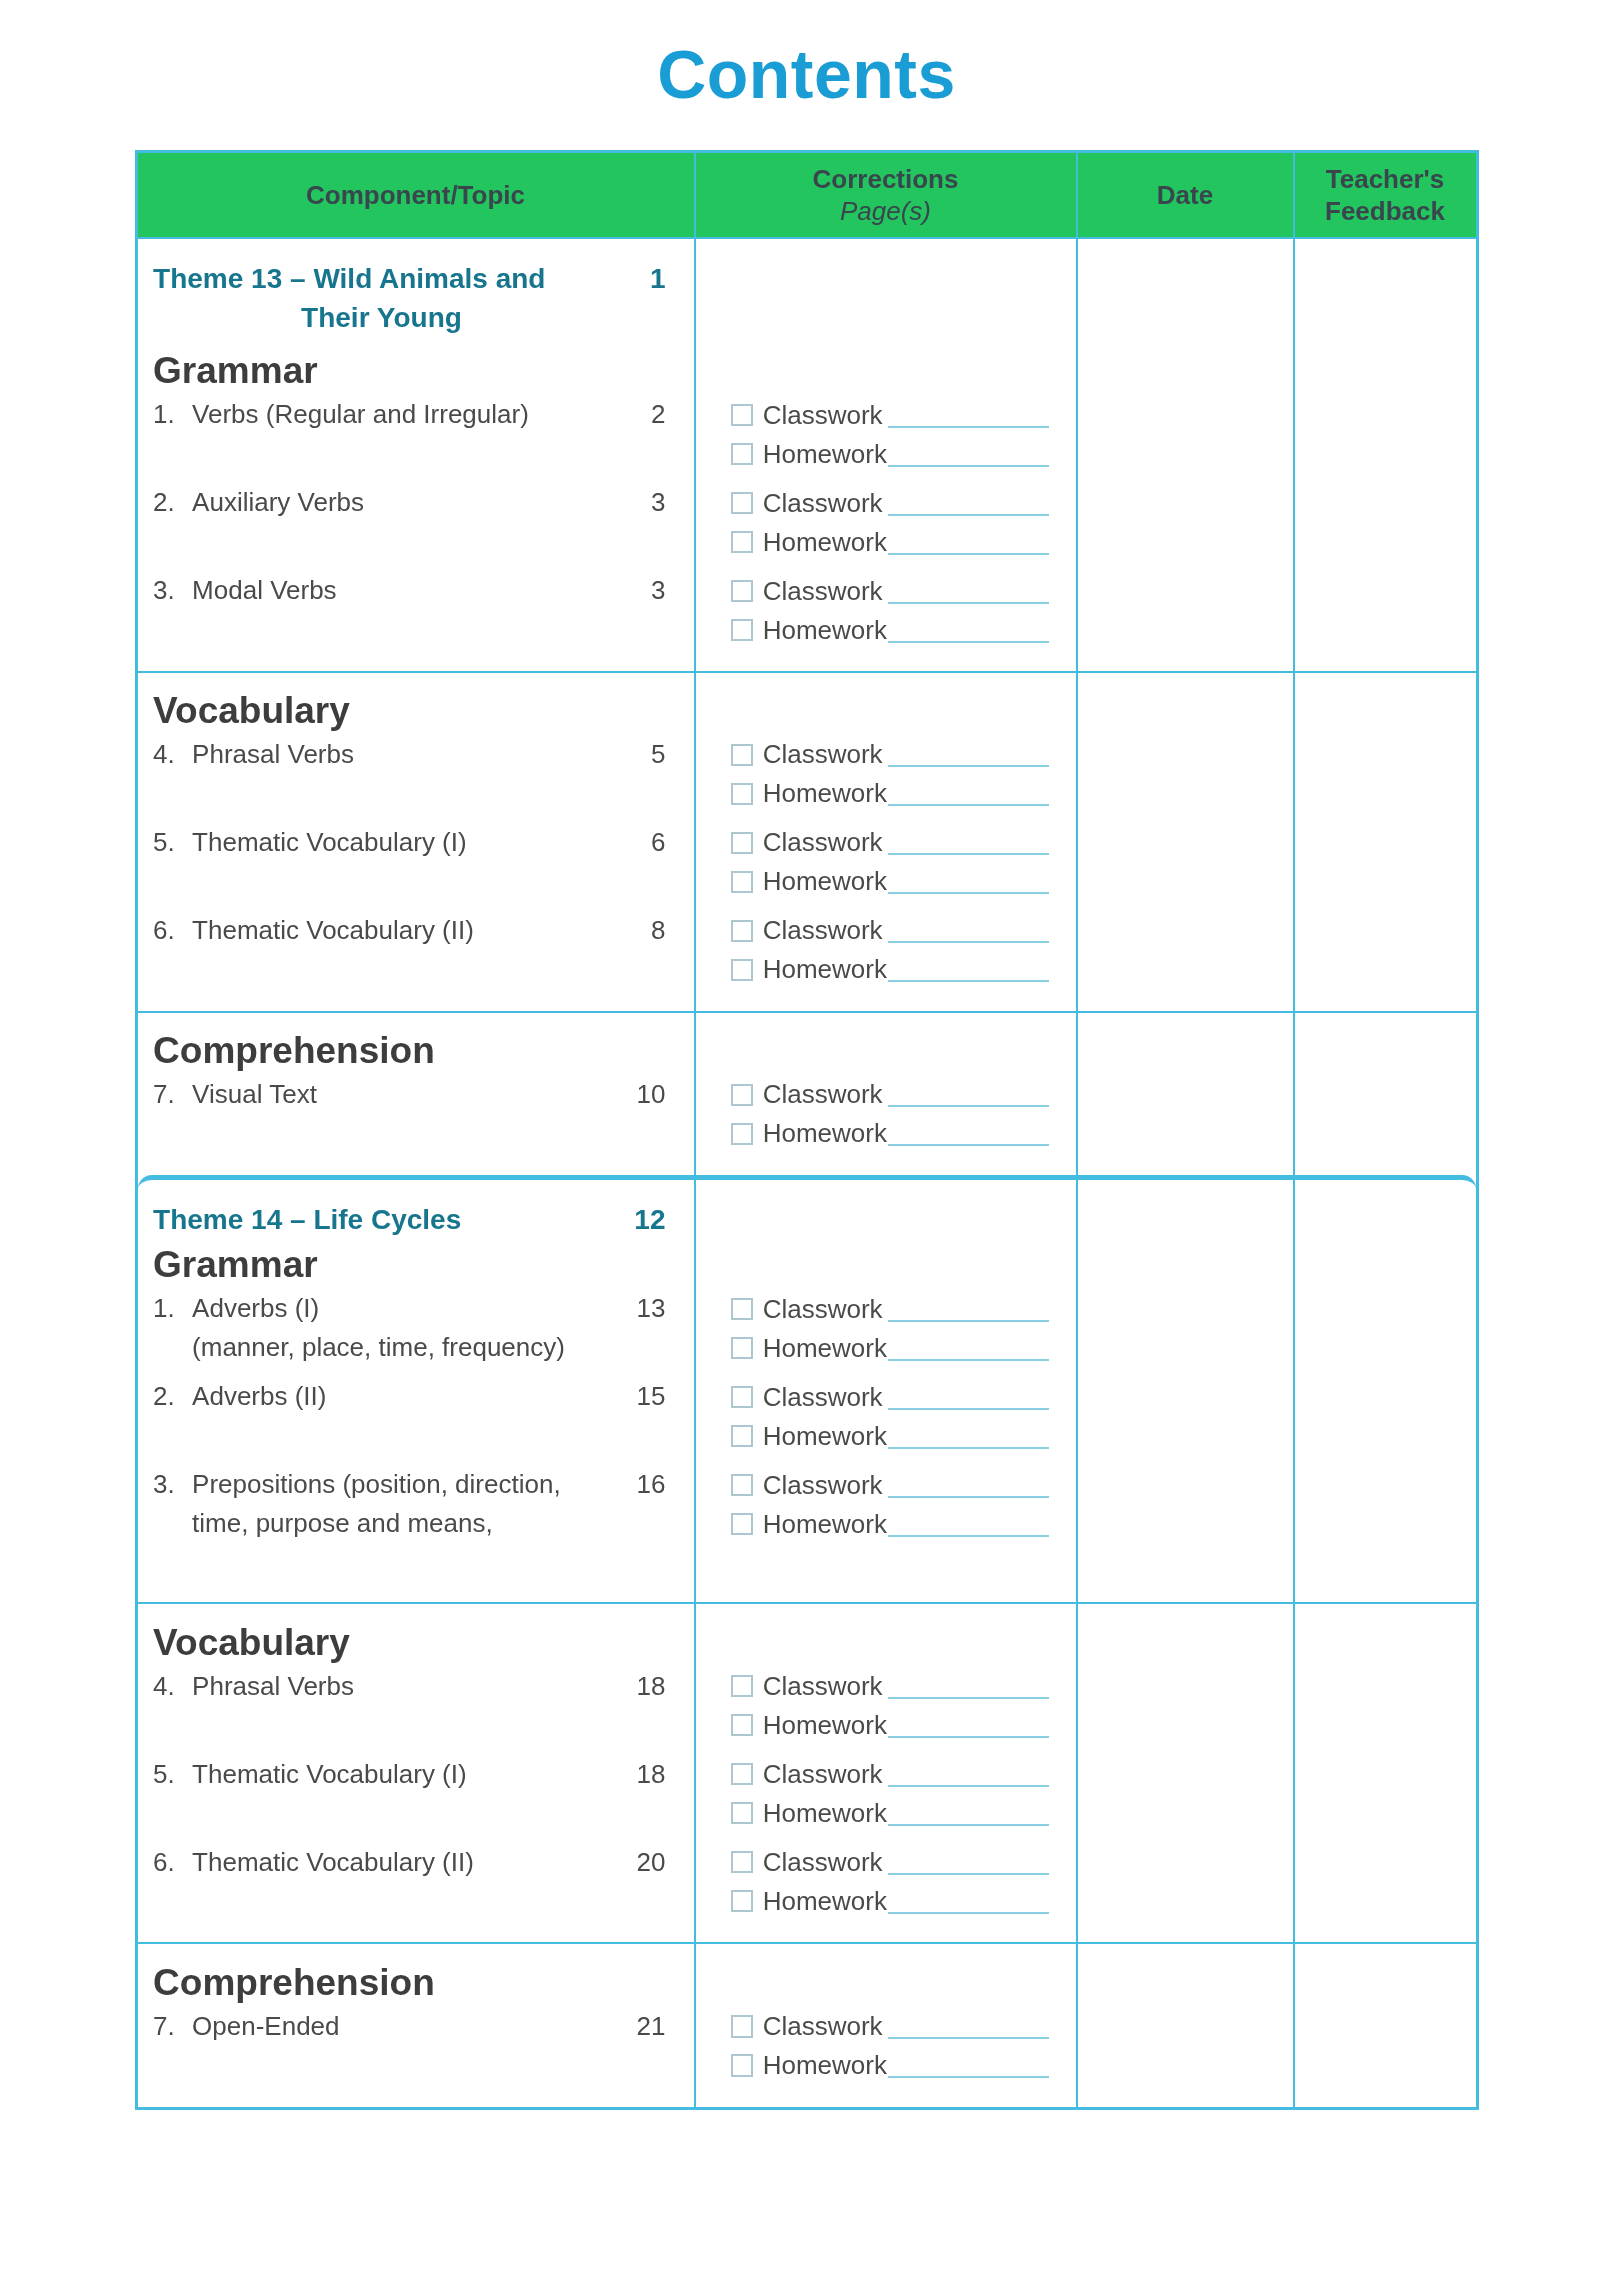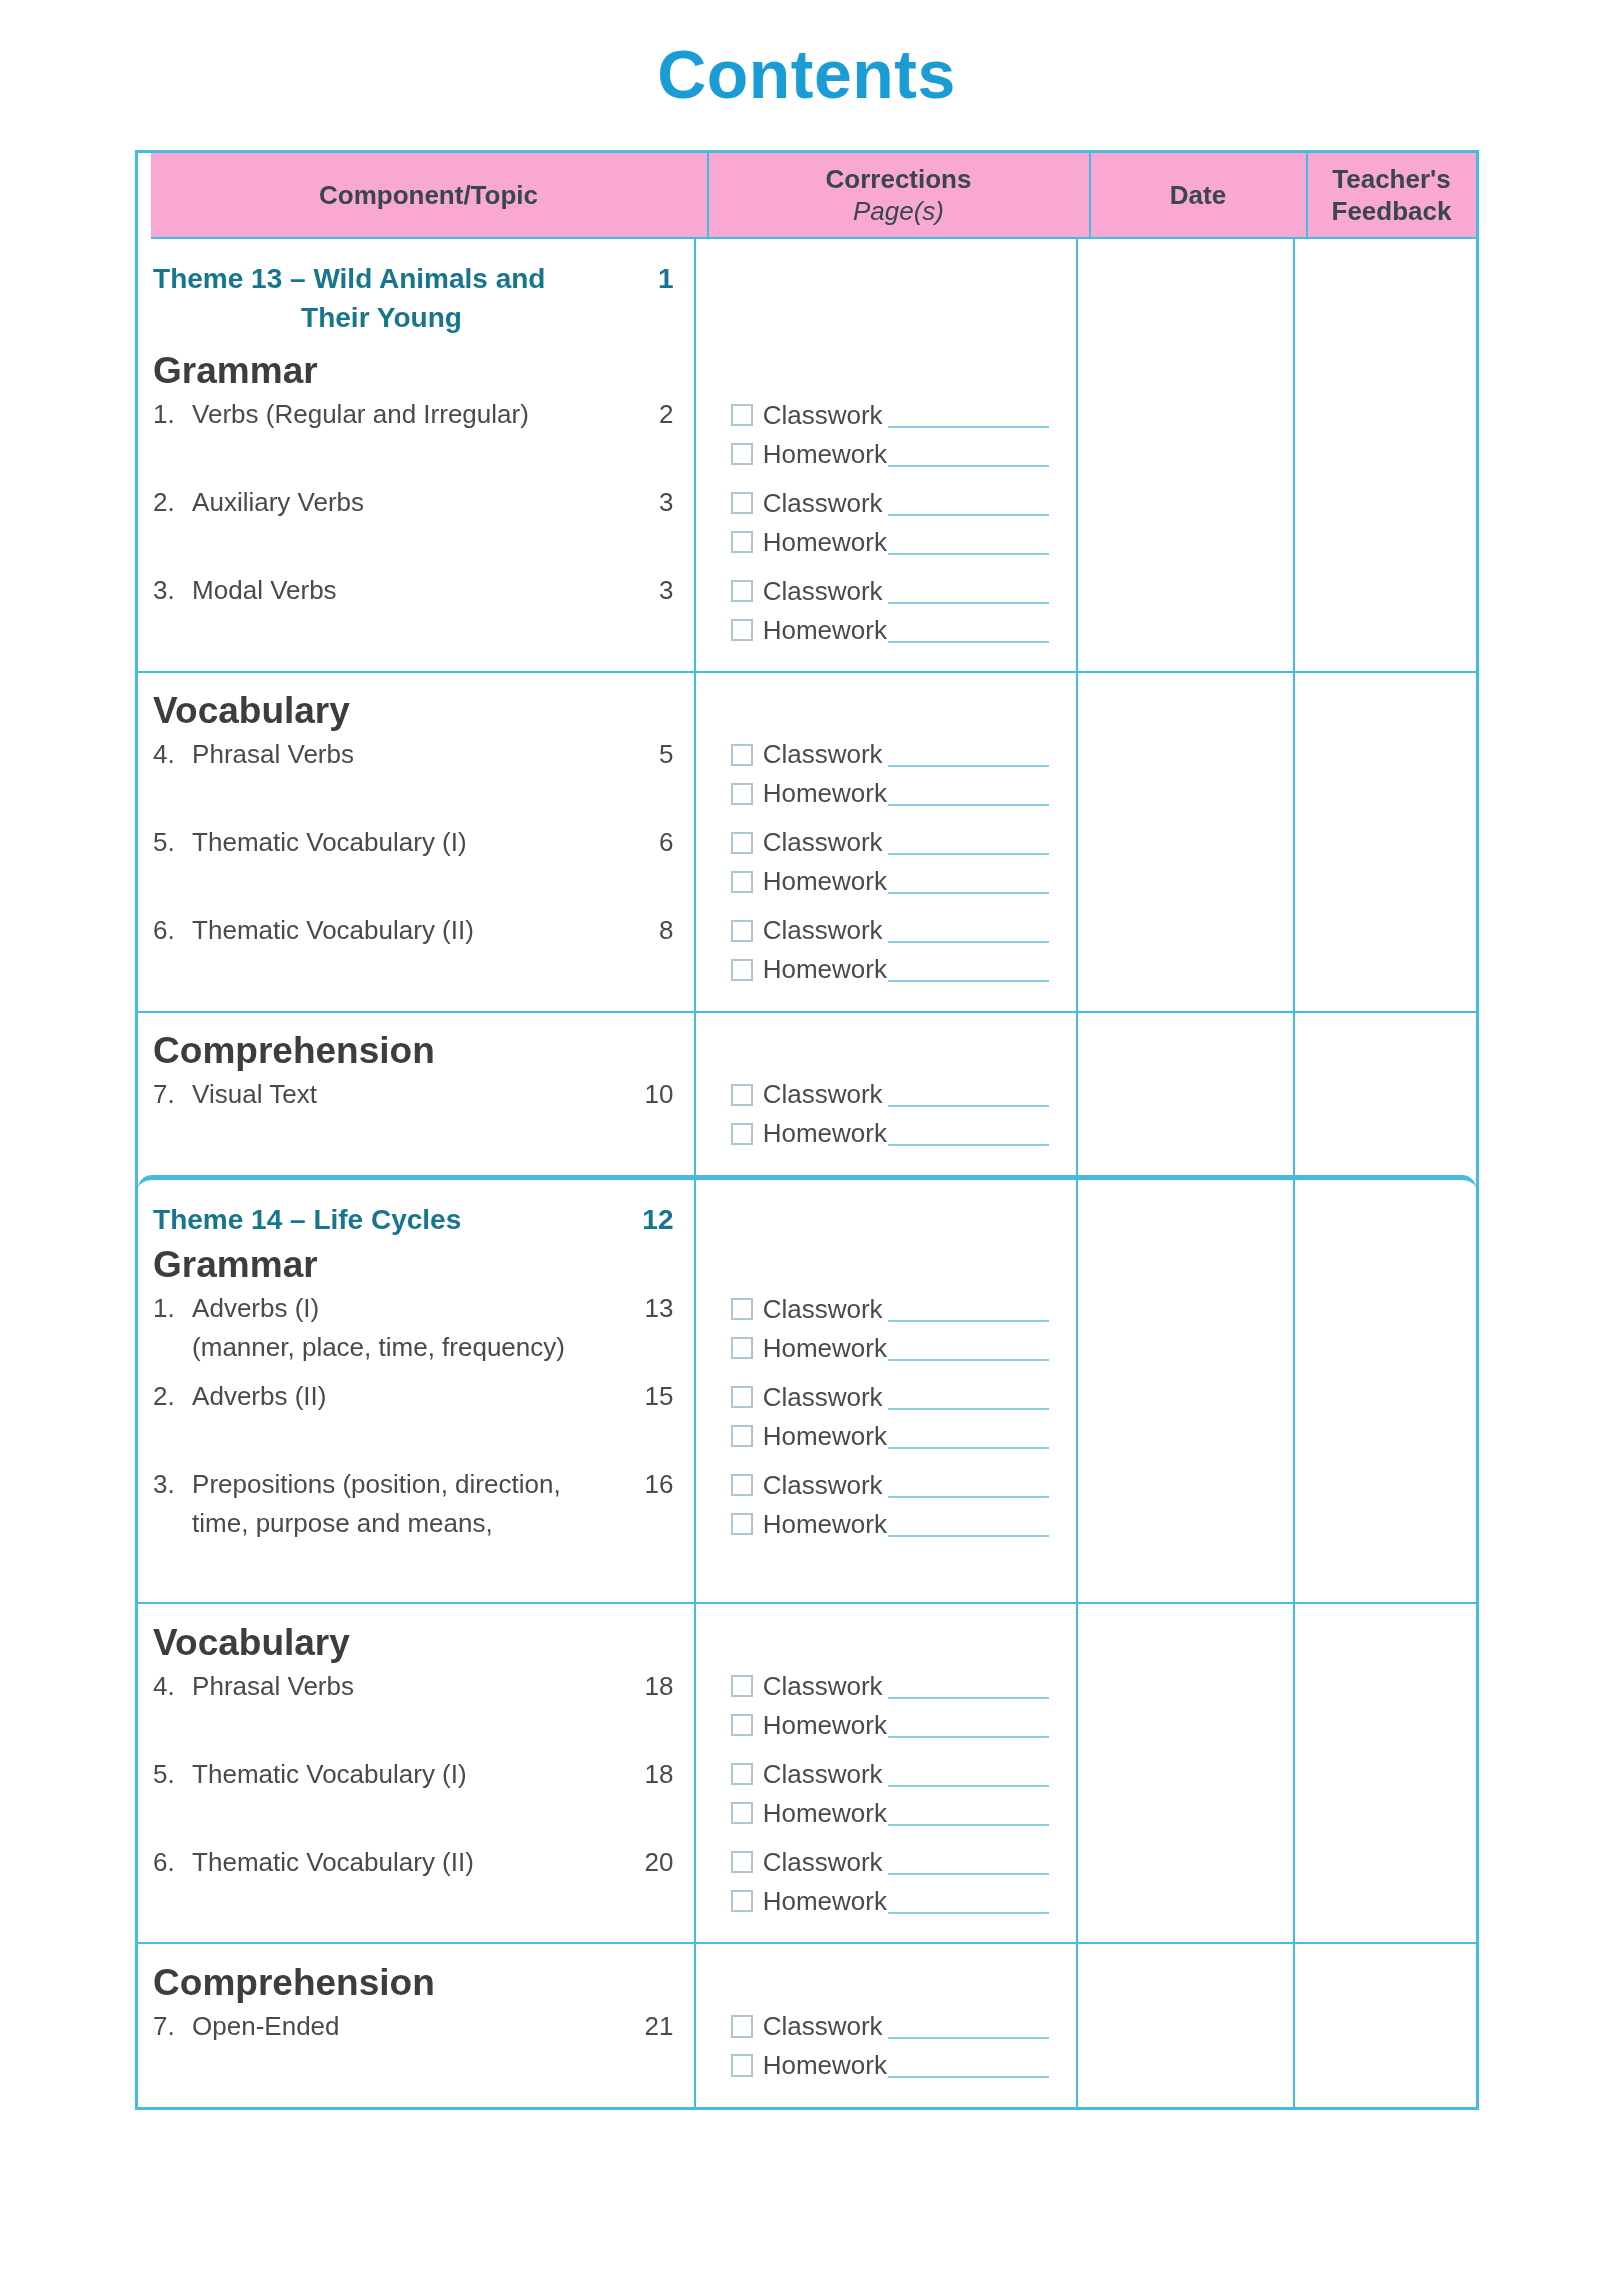--- a/index.html
+++ b/index.html
@@ -16,36 +16,36 @@
     font-weight:700;
     letter-spacing:0.5px;
     color:#199dd4;
   }
   .toc-table {
     width:1344px;
     margin:37px auto 0 auto;
     border:3.9px solid #44bcdf;
   }
   .grid-row { display:grid; grid-template-columns:556px 382px 217px 1fr; }
-  .hdr { background:#f9a8d4; border-bottom:2.9px solid #44bcdf;margin-left:13px; }
+  .hdr { background:#22c55e; border-bottom:2.9px solid #44bcdf; }
   .hdr-cell {
     min-height:84px;
     display:flex; flex-direction:column; align-items:center; justify-content:center;
     font-size:26px; font-weight:700; color:#39464d; line-height:32px;
     text-align:center;
   }
   .hdr-cell + .hdr-cell { border-left:2.9px solid #44bcdf; }
   .corr-sub { font-style:italic; font-weight:400; }
 
   .sec { border-top:2.9px solid #44bcdf; }
   .sec.first { border-top:none; }
   .sec.thick { border-top:5.9px solid #44bcdf;border-radius:14px; }
   .cell { padding-top:19.5px; }
   .cell + .cell { border-left:2.9px solid #44bcdf; }
-  .comp { padding-left:15.6px; padding-right:20px; padding-bottom:11.7px; }
+  .comp { padding-left:15.6px; padding-right:28px; padding-bottom:11.7px; }
   .date { padding-left:35px; padding-right:27px; padding-bottom:7.8px; }
 
   .theme-head { margin-bottom:15.6px; }
   .theme-head.single { margin-bottom:7.8px; }
   .theme-row { display:flex; }
   .theme-title { font-size:28px; font-weight:700; color:#17768e; line-height:39px; white-space:nowrap; }
   .theme-page { margin-left:auto; font-size:28px; font-weight:700; color:#17768e; line-height:39px; text-align:right; }
   .theme-line2 { padding-left:148px; }
 
   .block-head { height:43px; font-size:37px; font-weight:700; color:#3d3d3d; line-height:37px; }

